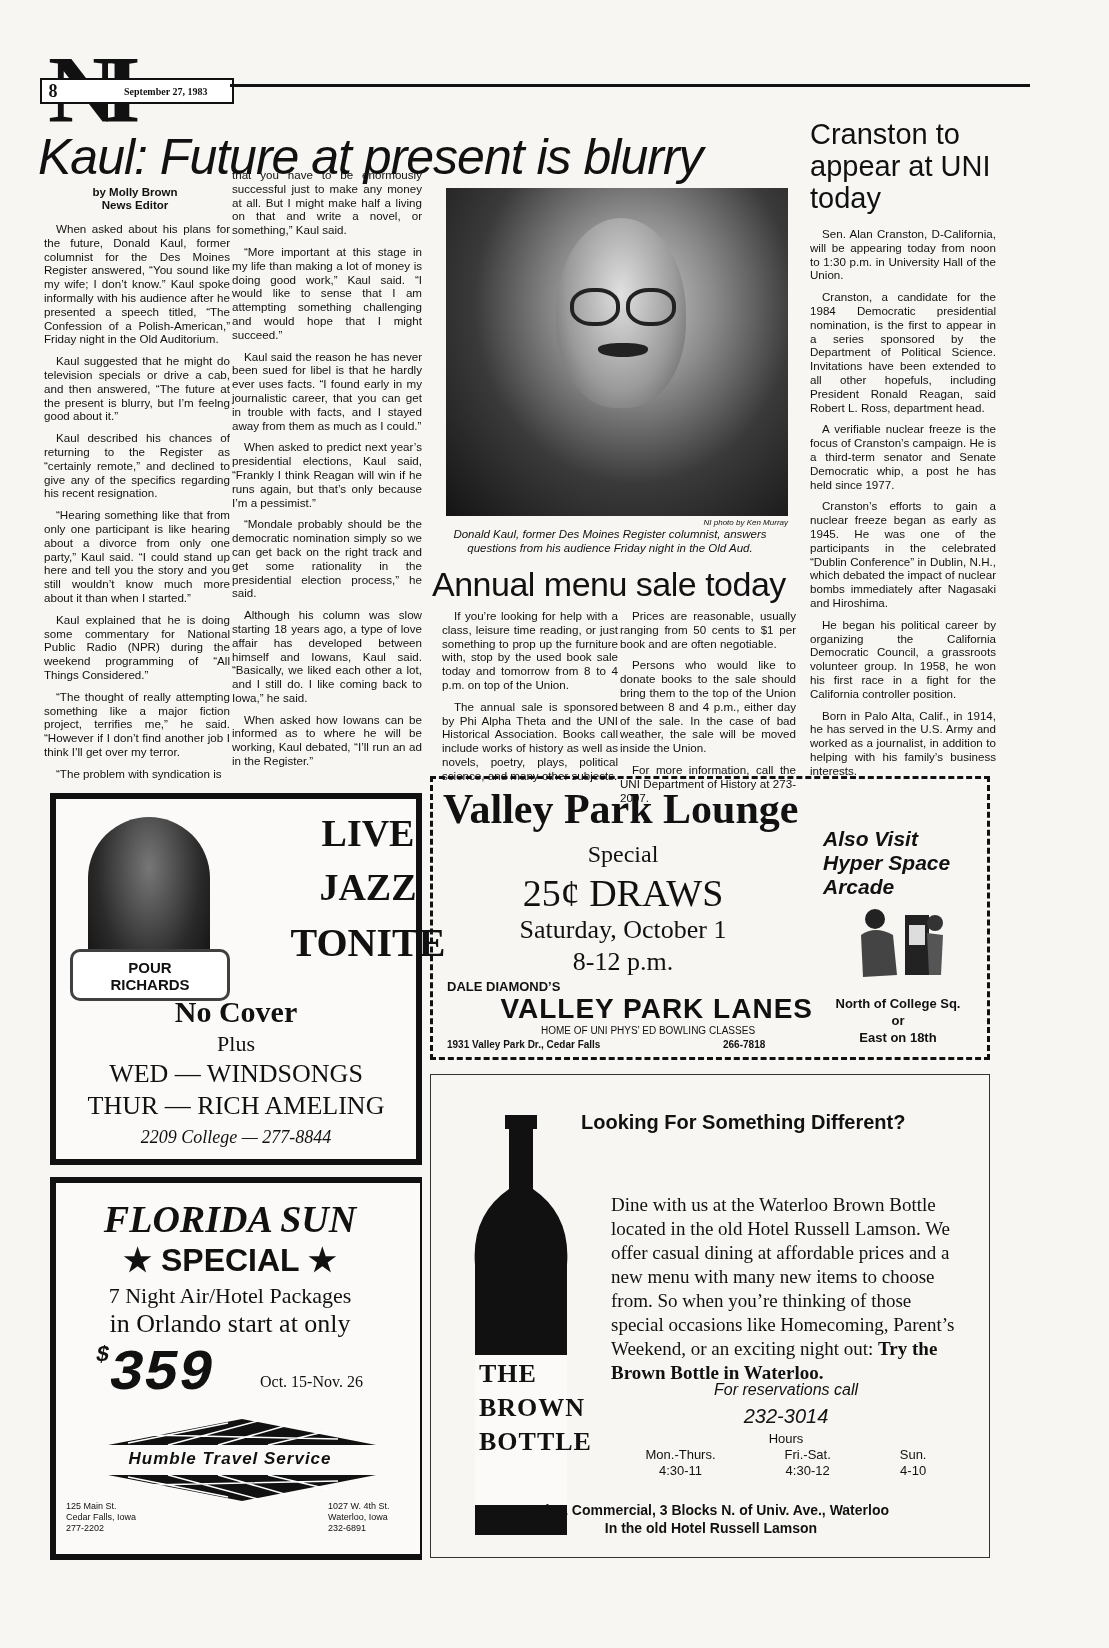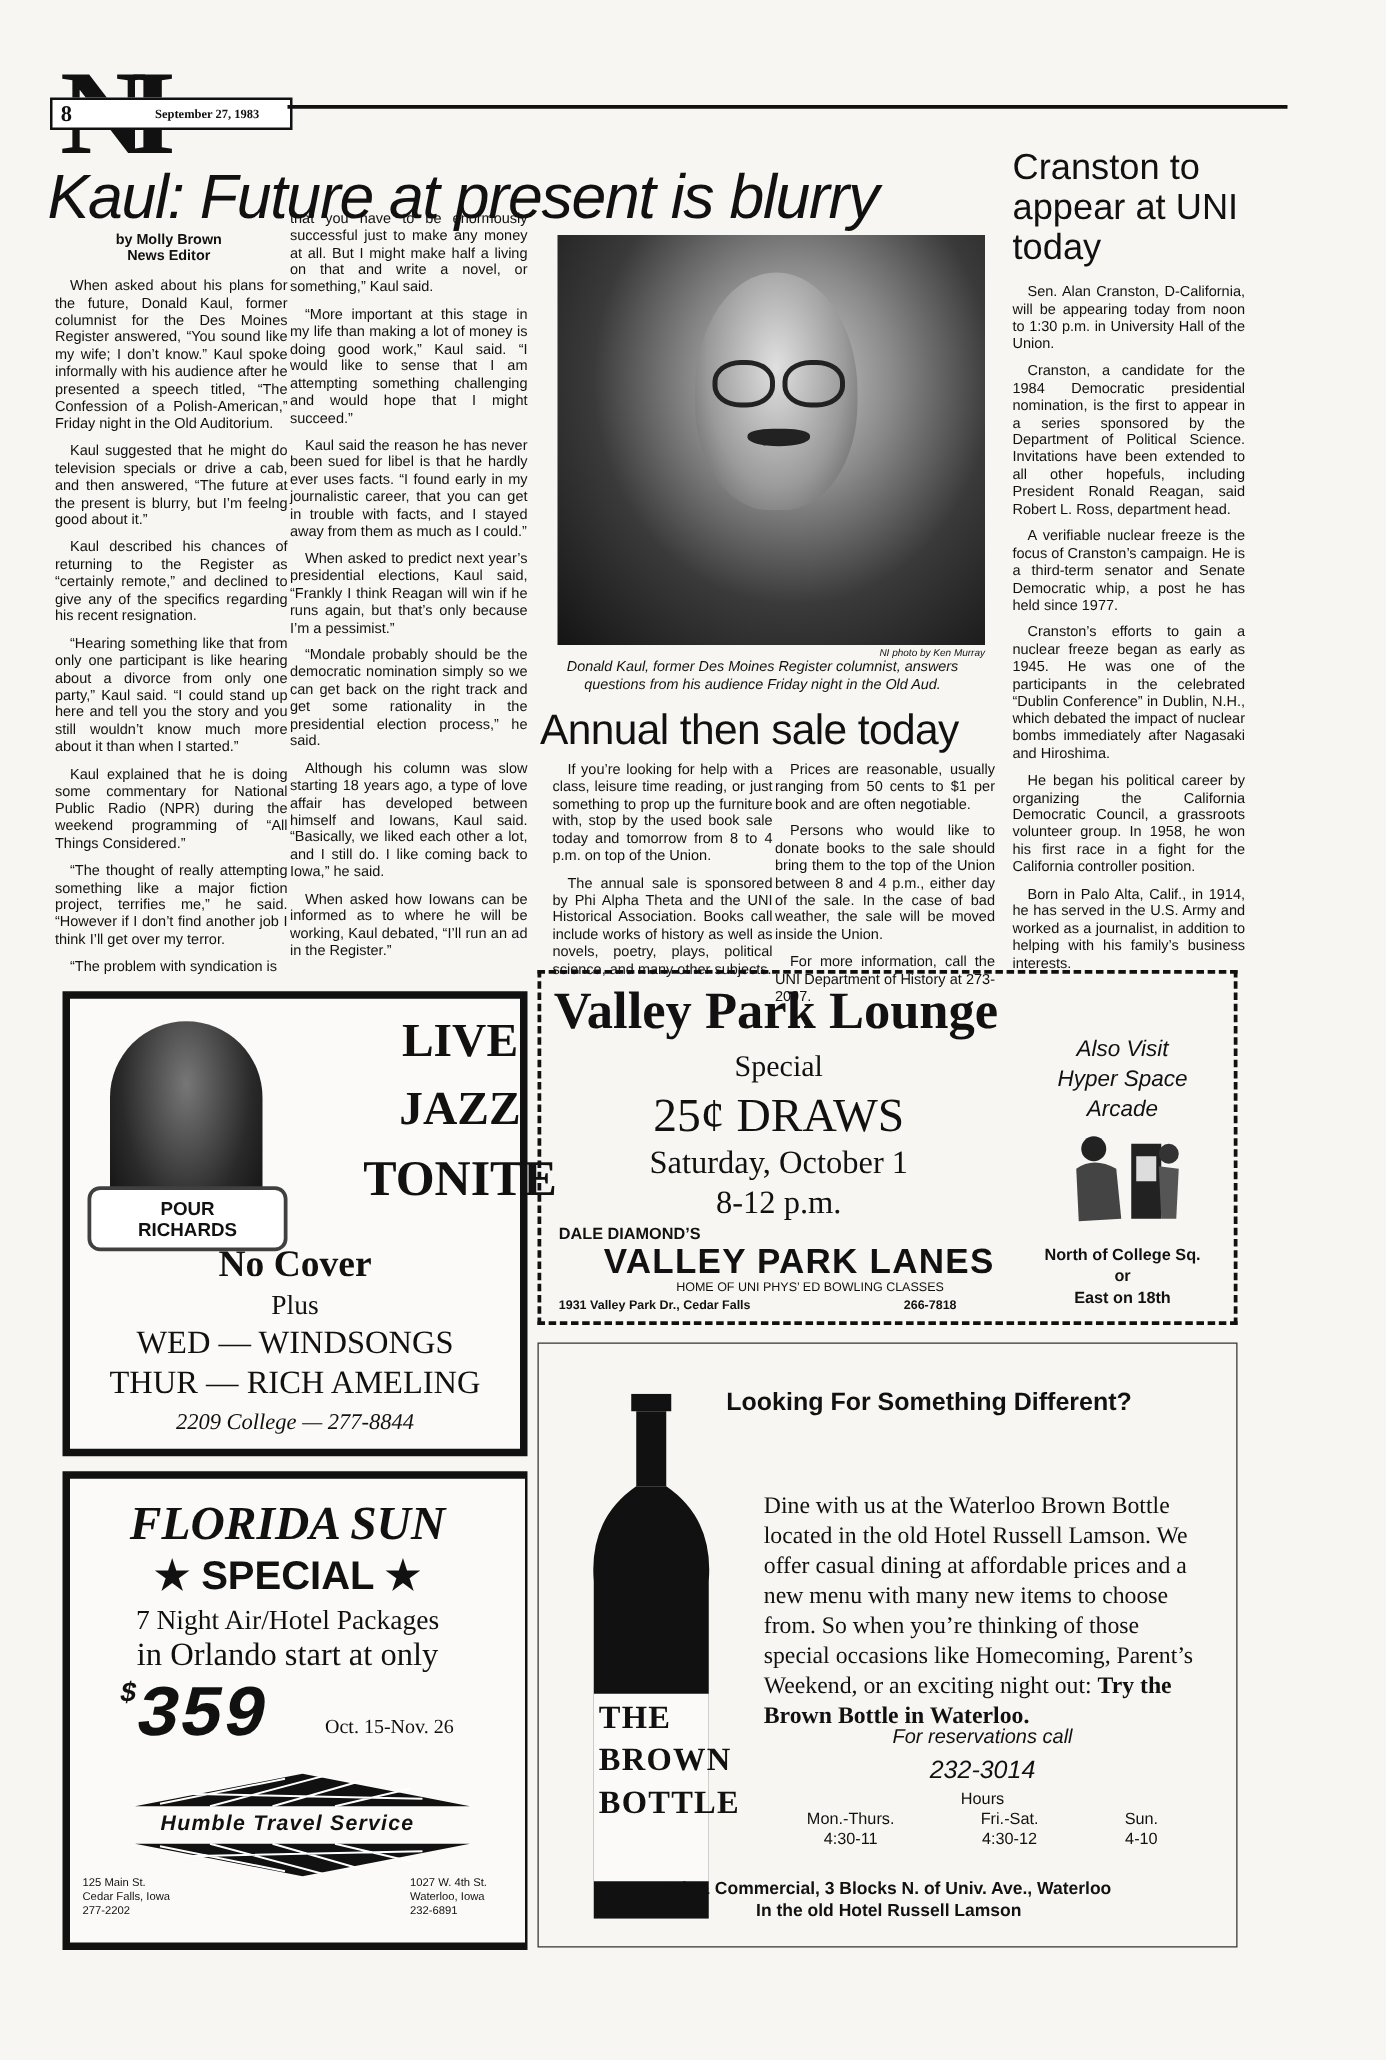--- a/index.html
+++ b/index.html
@@ -89,21 +89,21 @@
 <div class="abs photo" title="Donald Kaul speaking at microphone">
   <div class="photo-face">
     <div class="glasses" style="left:14px"></div>
     <div class="glasses" style="left:70px"></div>
     <div class="mustache"></div>
   </div>
 </div>
 <div class="abs credit">NI photo by Ken Murray</div>
 <div class="abs caption">Donald Kaul, former Des Moines Register columnist, answers questions from his audience Friday night in the Old Aud.</div>
 
-<div class="abs hl-book">Annual then sale today</div>
+<div class="abs hl-book">Annual menu sale today</div>
 <div class="abs col col3">
   <p>If you’re looking for help with a class, leisure time reading, or just something to prop up the furniture with, stop by the used book sale today and tomorrow from 8 to 4 p.m. on top of the Union.</p>
   <p>The annual sale is sponsored by Phi Alpha Theta and the UNI Historical Association. Books call include works of history as well as novels, poetry, plays, political science, and many other subjects.</p>
 </div>
 <div class="abs col col4">
   <p>Prices are reasonable, usually ranging from 50 cents to $1 per book and are often negotiable.</p>
   <p>Persons who would like to donate books to the sale should bring them to the top of the Union between 8 and 4 p.m., either day of the sale. In the case of bad weather, the sale will be moved inside the Union.</p>
   <p>For more information, call the UNI Department of History at 273-2097.</p>
 </div>
 
@@ -162,35 +162,35 @@
     <div>232-6891</div>
   </div>
 </div>
 
 <div class="abs ad-vp">
   <div class="vp-c" style="left:10px;top:6px;font-weight:bold;font-size:42px;white-space:nowrap">Valley Park Lounge</div>
   <div class="vp-c" style="left:60px;top:62px;width:260px;font-size:24px">Special</div>
   <div class="vp-c" style="left:60px;top:92px;width:260px;font-size:38px">25¢ DRAWS</div>
   <div class="vp-c" style="left:40px;top:136px;width:300px;font-size:26px">Saturday, October 1</div>
   <div class="vp-c" style="left:60px;top:168px;width:260px;font-size:26px">8-12 p.m.</div>
-  <div class="abs" style="left:390px;top:48px;width:150px;text-align:center;font-weight:normal;font-style:italic;font-size:18px;line-height:24px">
+  <div class="abs" style="left:390px;top:48px;width:150px;font-weight:bold;font-style:italic;font-size:21px;line-height:24px">
     <div>Also Visit</div>
     <div>Hyper Space</div>
     <div>Arcade</div>
   </div>
   <svg class="abs" style="left:420px;top:126px" width="92" height="84" viewBox="0 0 92 84">
     <rect x="52" y="10" width="24" height="60" fill="#222"></rect>
       <rect x="56" y="20" width="16" height="20" fill="#ddd"></rect>
     <circle cx="22" cy="14" r="10" fill="#222"></circle>
       <path d="M8 30 Q22 20 40 30 L44 70 L10 72 Z" fill="#444"></path>
     <circle cx="82" cy="18" r="8" fill="#333"></circle>
       <path d="M74 28 L90 30 L88 70 L76 70 Z" fill="#555"></path>
   </svg>
   <div class="abs" style="left:14px;top:200px;font-weight:bold;font-size:13px">DALE DIAMOND’S</div>
-  <div class="abs" style="left:50px;top:214px;width:330px;text-align:left;font-weight:bold;font-size:28px;letter-spacing:1px">VALLEY PARK LANES</div>
+  <div class="abs" style="left:50px;top:214px;width:330px;text-align:right;font-weight:bold;font-size:28px;letter-spacing:1px">VALLEY PARK LANES</div>
   <div class="abs" style="left:50px;top:246px;width:330px;text-align:center;font-size:10px">HOME OF UNI PHYS’ ED BOWLING CLASSES</div>
   <div class="abs" style="left:14px;top:260px;font-weight:bold;font-size:10px">1931 Valley Park Dr., Cedar Falls</div>
   <div class="abs" style="left:290px;top:260px;font-weight:bold;font-size:10px">266-7818</div>
   <div class="abs" style="left:390px;top:216px;width:150px;text-align:center;font-weight:bold;font-size:13px;line-height:17px">
     <div>North of College Sq.</div>
     <div>or</div>
     <div>East on 18th</div>
   </div>
 </div>
 

